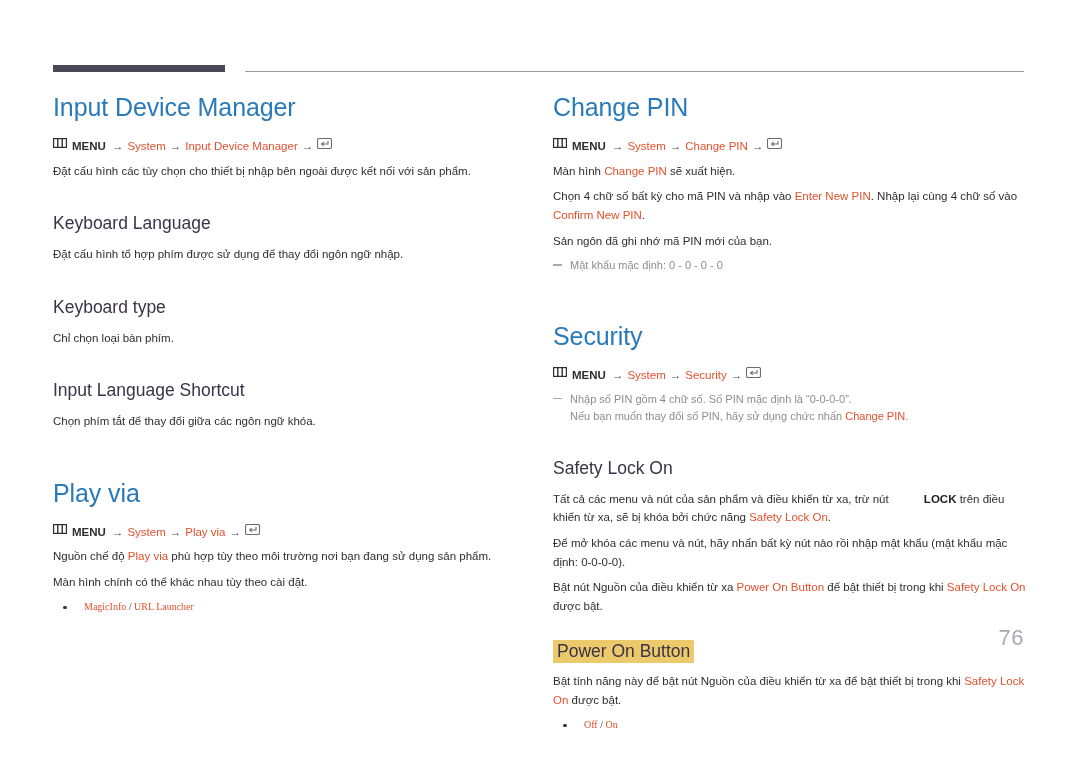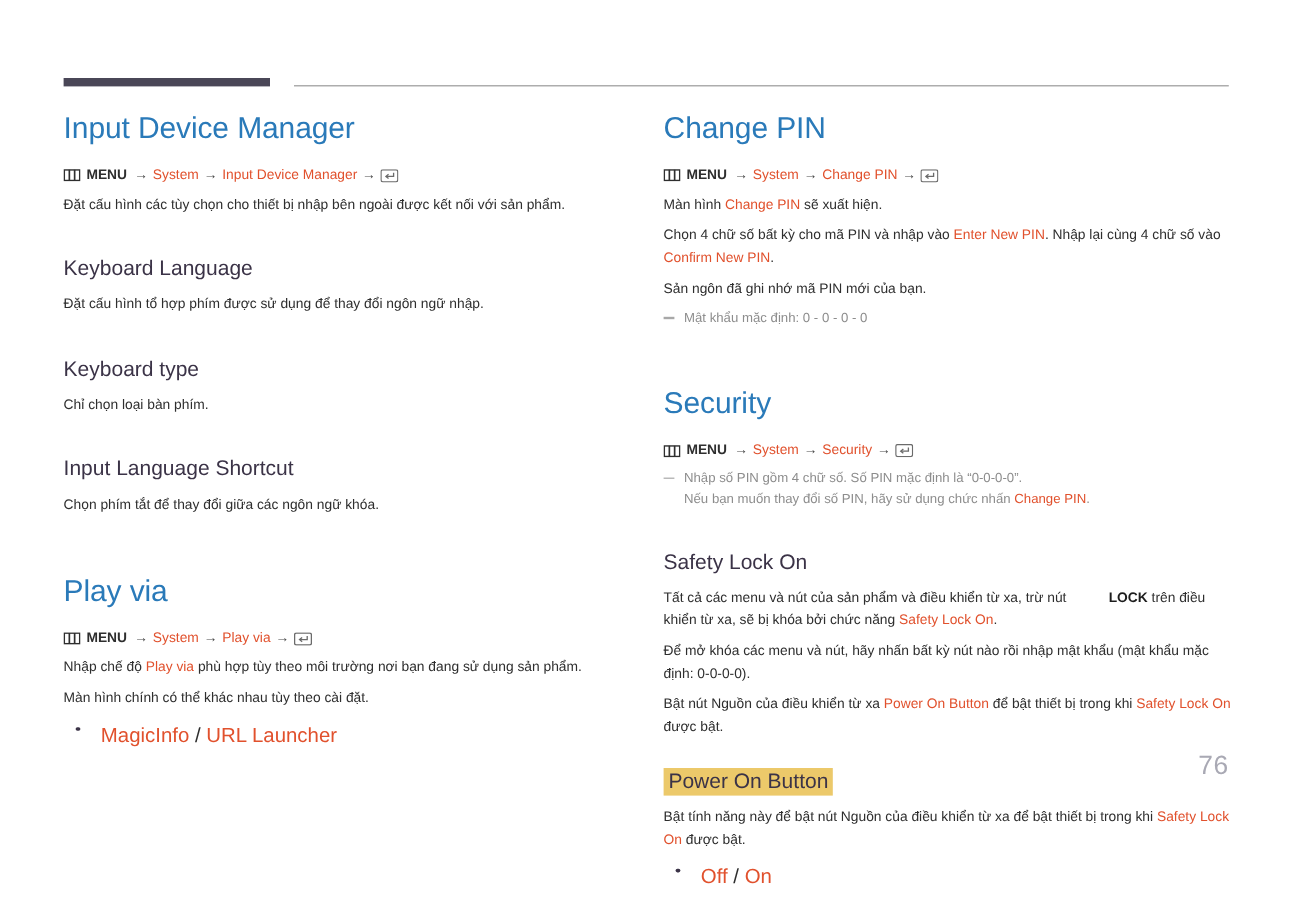--- a/index.html
+++ b/index.html
@@ -78,21 +78,21 @@
     padding: 1px 4px 2px 4px;
     color: #3b3347;
   }
 
   .menu-path {
     font-size: 11.5px;
     color: #2e2e2e;
     margin: 0 0 7px 0;
     line-height: 1.45;
     display: flex;
-    align-items: center;
+    align-items: flex-start;
     flex-wrap: wrap;
   }
   .menu-path .crumb-strong { font-weight: bold; color: #2e2e2e; margin-right: 2px;}
   .menu-path .crumb-accent { color: #e1512d; }
   .menu-path .arrow { color: #4a4a4a; margin: 0 4px; }
 
   .icon-menu {
     display: inline-block;
     width: 14px;
     height: 10px;
@@ -137,26 +137,27 @@
     background: #a8a8a8;
   }
   p.note .accent { color: #e1512d; }
 
   ul.bullets {
     list-style: none;
     margin: 6px 0 0 0;
     padding: 0;
   }
   ul.bullets li {
-    font-size: 17px;
+    font-size: 10px;
     line-height: 1.6;
     color: #2e2e2e;
     position: relative;
     padding-left: 31px;
     margin-bottom: 2px;
+    font-family: Liberation Serif, serif;
   }
   ul.bullets li .dot {
     position: absolute;
     left: 10px;
     top: 7px;
     width: 3.5px;
     height: 3.5px;
     border-radius: 50%;
     background: #3b3347;
   }
@@ -253,21 +254,21 @@
       <span class="icon-enter">
         <svg width="15" height="11" viewBox="0 0 15 11">
           <rect x="0.5" y="0.5" width="14" height="10" rx="1.5" fill="none" stroke="#6b6b6b" stroke-width="1.1"></rect>
           <path d="M11 3 L11 6 L5 6" fill="none" stroke="#6b6b6b" stroke-width="1.1"></path>
           <path d="M6.8 4.2 L4.6 6 L6.8 7.8" fill="none" stroke="#6b6b6b" stroke-width="1.1"></path>
         </svg>
       </span>
     </div>
 
     <p class="body-text">
-      <span>Nhập chế độ </span><span class="accent">Play via</span><span> phù hợp tùy theo môi trường nơi bạn đang sử dụng sản phẩm.</span>
+      <span>Nguồn chế độ </span><span class="accent">Play via</span><span> phù hợp tùy theo môi trường nơi bạn đang sử dụng sản phẩm.</span>
     </p>
     <p class="body-text">Màn hình chính có thể khác nhau tùy theo cài đặt.</p>
 
     <ul class="bullets">
       <li>
         <span class="dot"></span>
         <span class="accent">MagicInfo</span><span class="sep"> / </span><span class="accent">URL Launcher</span>
       </li>
     </ul>
 

